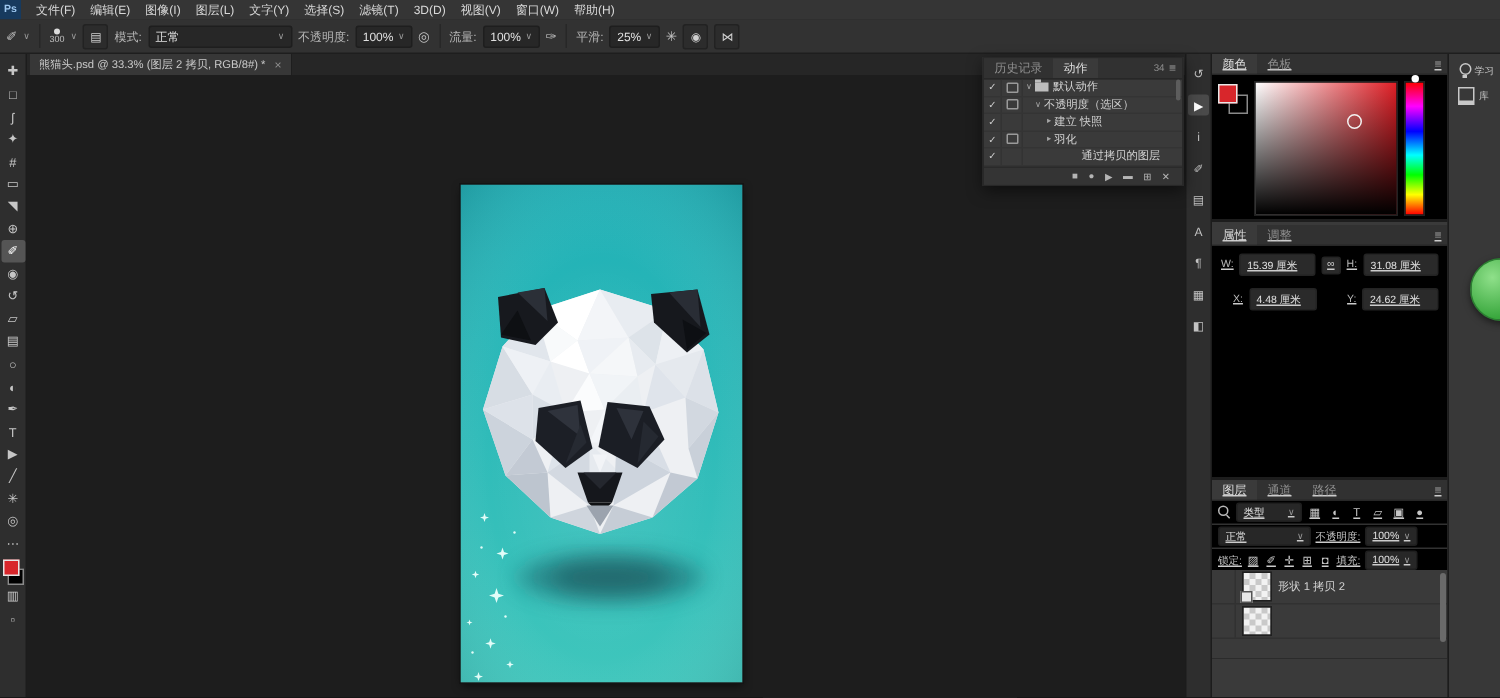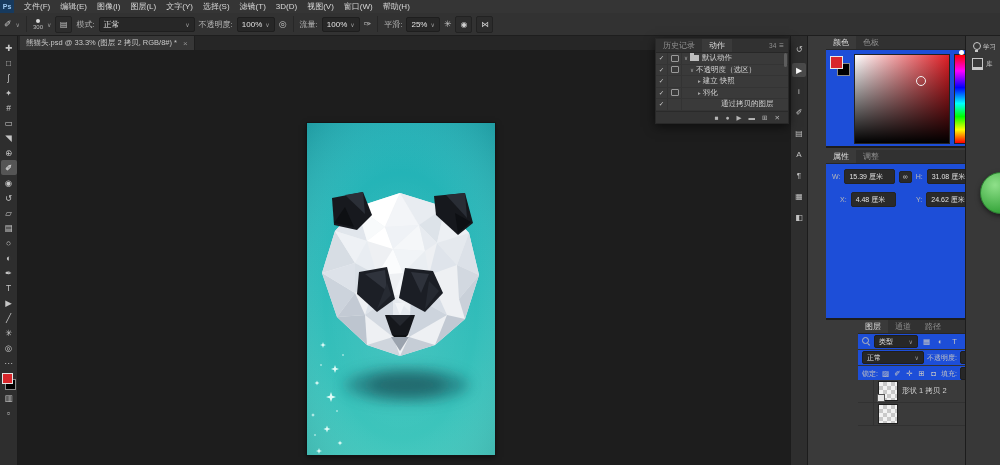--- a/index.html
+++ b/index.html
@@ -66,24 +66,24 @@
   .afoot span{color:#b5b5b5;font-size:6.5px;}
   .ascroll{position:absolute;right:1px;top:14px;width:3px;height:14px;background:#5d5d5d;border-radius:2px;}
   
   .dockstrip{position:absolute;left:790px;top:36px;width:18px;height:429px;background:#2e2e2e;
              border-left:1px solid #1c1c1c;border-right:1px solid #1c1c1c;display:flex;flex-direction:column;
              align-items:center;padding-top:6px;box-sizing:border-box;gap:7px;}
   .dicon{width:14px;height:14px;display:flex;align-items:center;justify-content:center;font-size:8px;color:#c2c2c2;}
   .dicon.act{background:#4a4a4a;border-radius:2px;color:#fff;}
   
   .rightcol{position:absolute;left:808px;top:36px;width:157px;height:429px;background:#3a3a3a;}
-  .panel{position:absolute;left:18px;width:157px;background:#1d4ed8;border-bottom:2px solid #1d1d1d;box-sizing:border-box;}
+  .panel{position:absolute;left:0;width:157px;background:#000000;border-bottom:2px solid #1d1d1d;box-sizing:border-box;text-decoration:underline;}
   .colorp{top:0;height:112px;}
   .propsp{top:114px;height:170px;}
-  .layersp{top:284px;height:119px;border-bottom:none;margin-left:32px;}
+  .layersp{top:284px;height:119px;border-bottom:none;}
   
   .cswatches{position:absolute;left:4px;top:20px;width:22px;height:22px;}
   .cfg{position:absolute;left:0;top:0;width:11px;height:11px;background:#d8262b;border:1px solid #e8e8e8;z-index:2;}
   .cbg{position:absolute;left:7px;top:7px;width:11px;height:11px;background:#000;border:1px solid #8a8a8a;}
   .gradbox{position:absolute;left:28px;top:18px;width:94px;height:88px;border:1px solid #222;
            background:linear-gradient(to top, #000, rgba(0,0,0,0)),linear-gradient(to right,#ffffff,#e01f26);}
   .gradmark{position:absolute;left:65%;top:24%;width:8px;height:8px;border:1px solid #f2f2f2;border-radius:50%;}
   .huebar{position:absolute;left:128px;top:18px;width:12px;height:88px;border:1px solid #222;
           background:linear-gradient(to bottom,#ff0000,#ff00ff 18%,#0000ff 37%,#00ffff 55%,#00ff00 70%,#ffff00 85%,#ff0000);}
   .huemark{position:absolute;left:133px;top:14px;width:5px;height:5px;background:#fff;border-radius:50%;}

